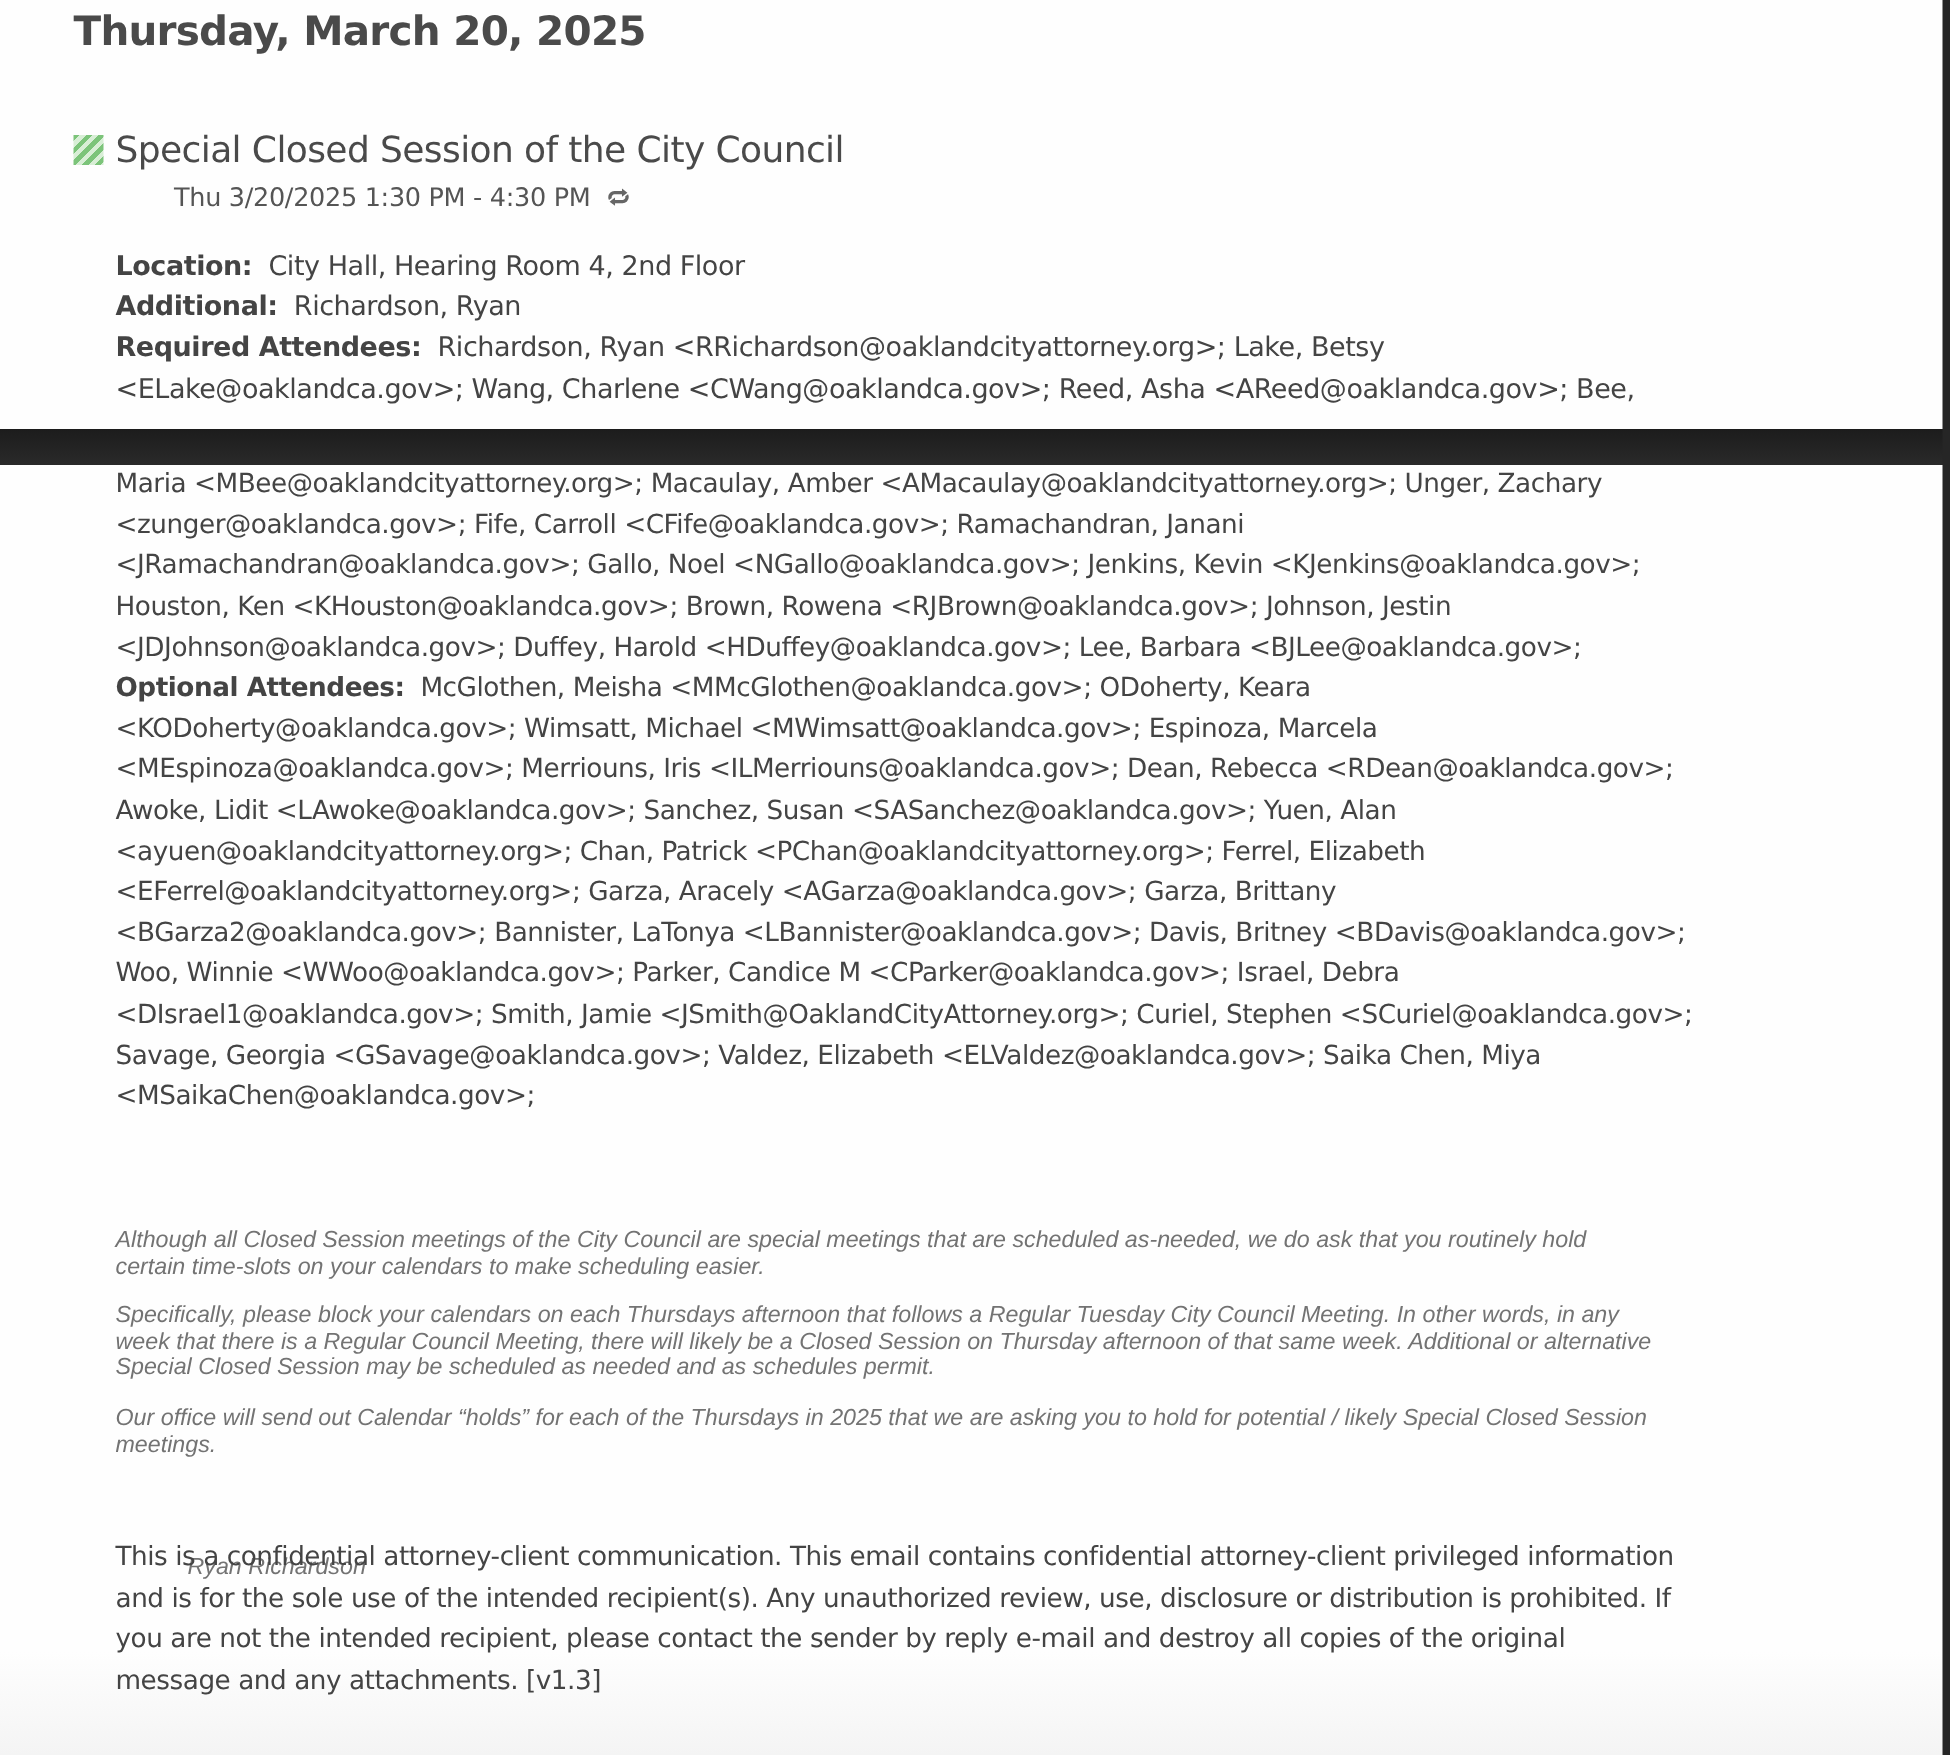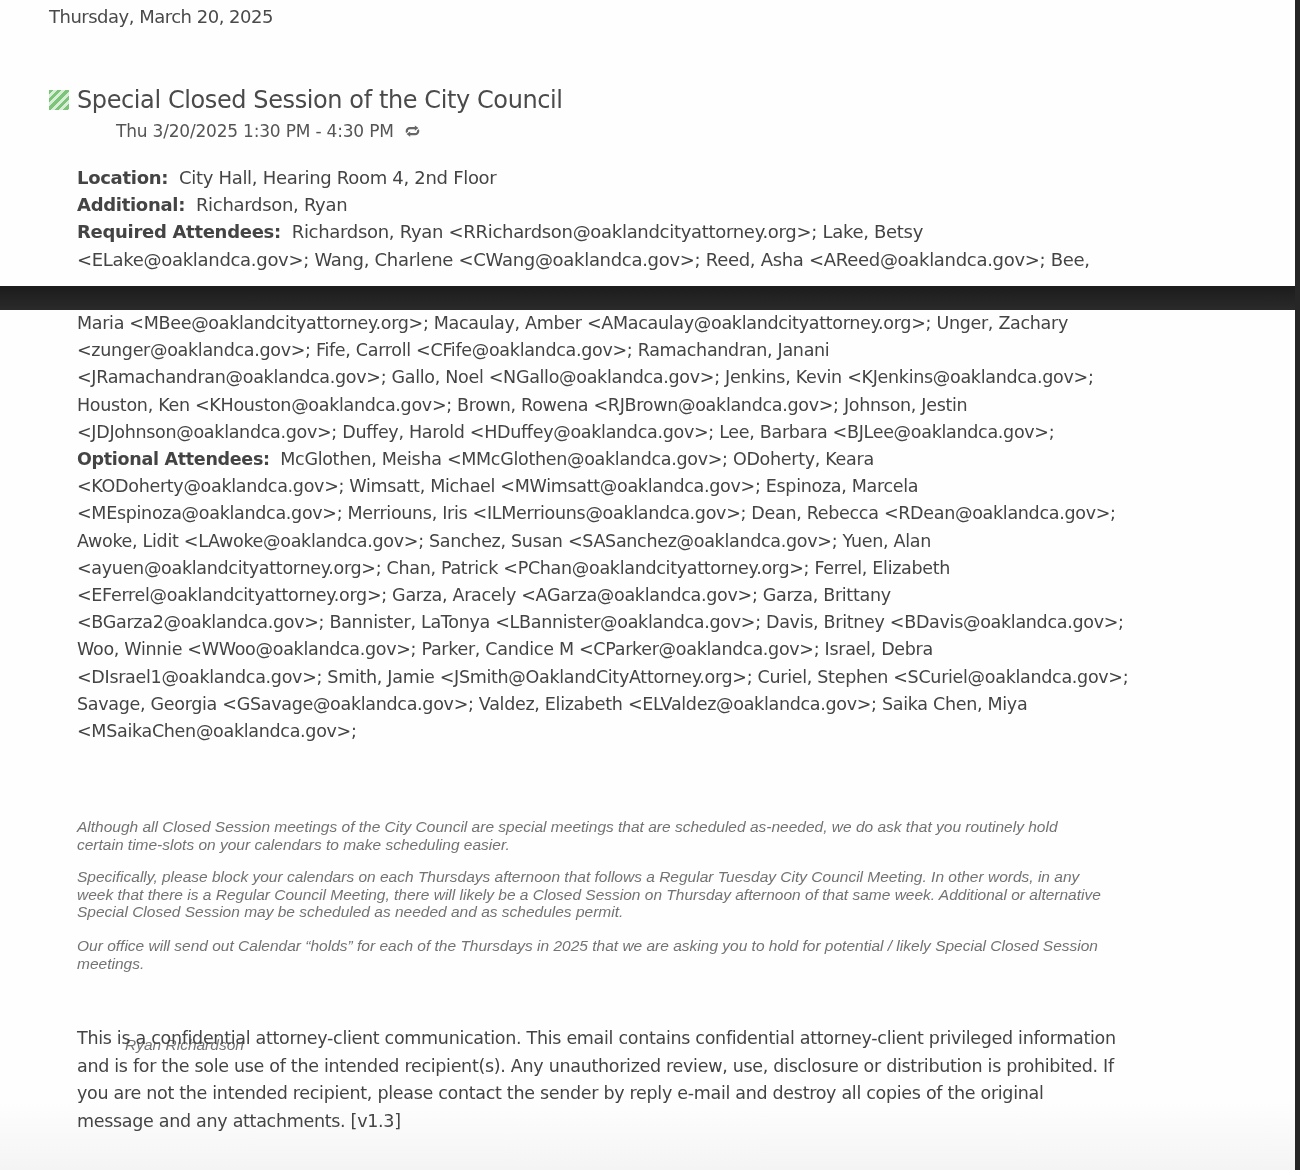--- a/index.html
+++ b/index.html
@@ -17,22 +17,22 @@
   .right-edge {
     position: absolute; right: 0; top: 0; width: 5px; height: 1170px; background: #262626;
   }
   .separator-band {
     position: absolute; left: 0; top: 286px; width: 1300px; height: 24px;
     background: linear-gradient(to bottom, #1c1c1c, #2a2a2a);
   }
 
   .date-heading {
     position: absolute; left: 49px; top: 6px;
-    font-family: "DejaVu Sans", sans-serif; font-weight: normal;
-    font-size: 18px; color: #4a4a4a; letter-spacing: -0.5px;
+    font-family: "DejaVu Sans", sans-serif; font-weight: bold;
+    font-size: 27px; color: #4a4a4a; letter-spacing: -0.5px;
   }
 
   .event-title-row { position: absolute; left: 49px; top: 86px; display: flex; align-items: center; }
   .calendar-swatch {
     width: 20px; height: 20px; margin-right: 8px;
     background: repeating-linear-gradient(135deg, #7cc47a 0 3px, #d8eed6 3px 6px);
   }
   .event-title {
     font-family: "DejaVu Sans", sans-serif; font-size: 24px; color: #4a4a4a; letter-spacing: -0.4px;
   }

